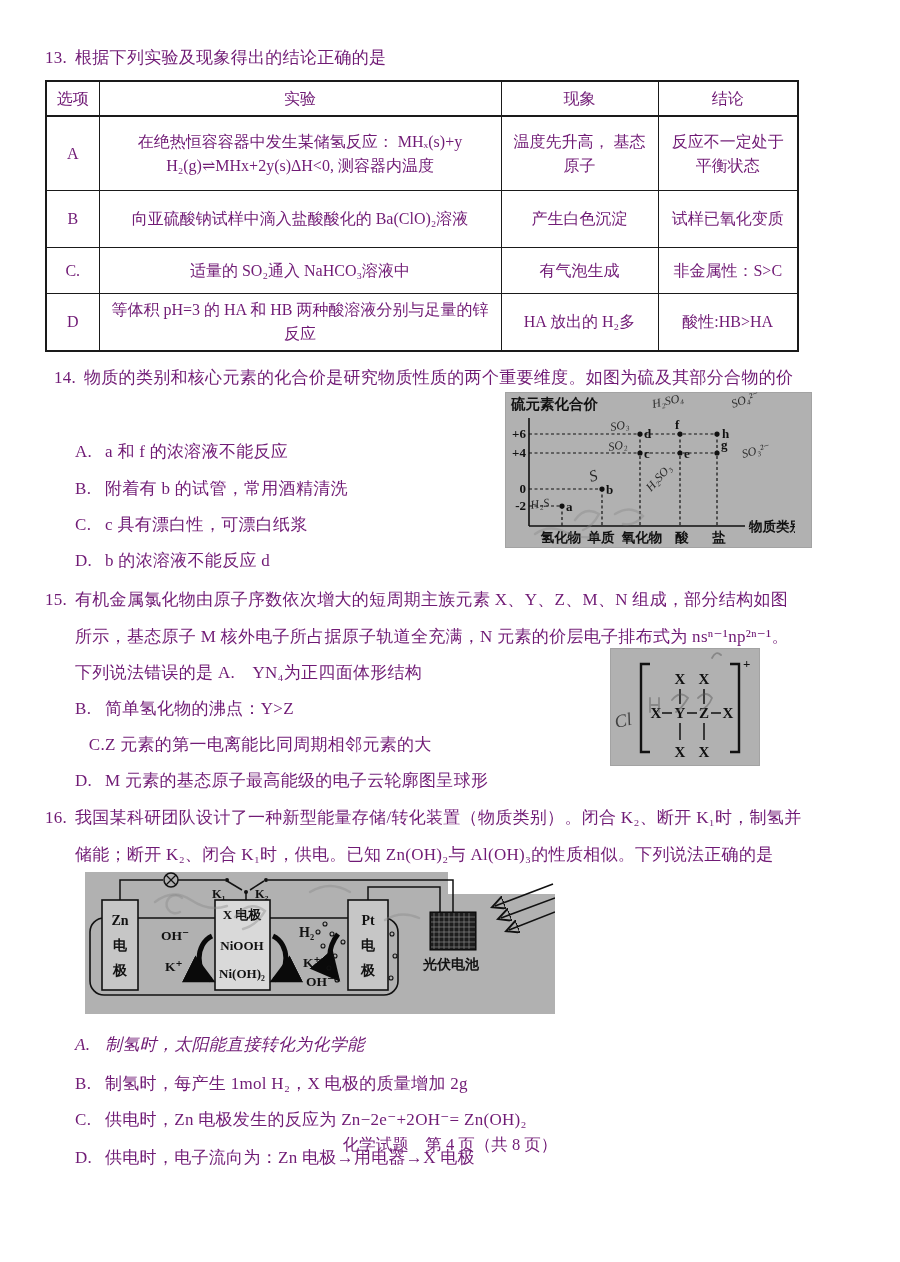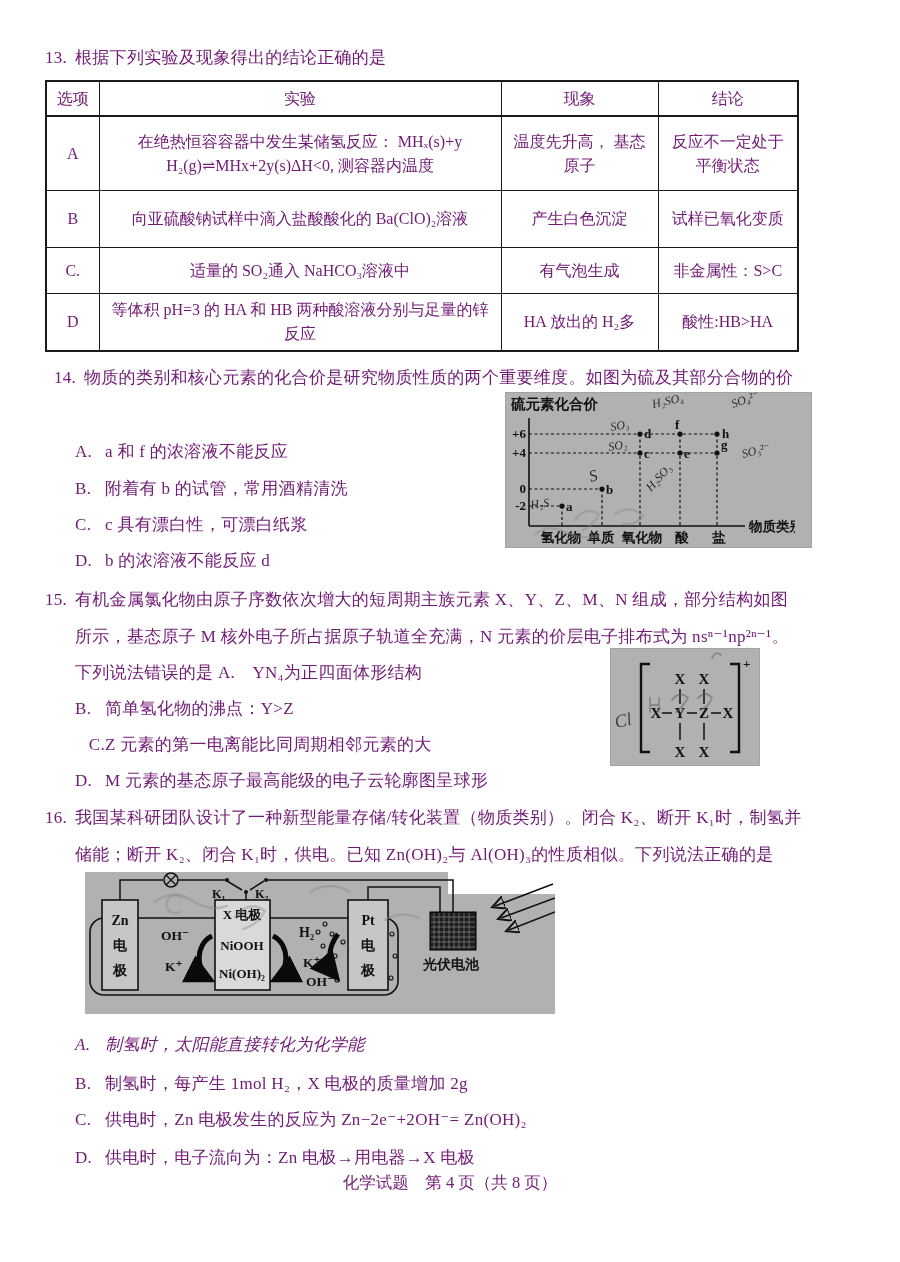--- a/index.html
+++ b/index.html
@@ -19,21 +19,21 @@
   .qtable tbody tr:nth-child(3) td { height:41px; }
   .qtable tbody tr:nth-child(4) td { height:52px; }
   .c { text-align:center; }
   .l { text-align:center; }
   
   .photo { position:absolute; background:#b1b1b1; box-shadow:0 0 0 1px #a3a3a3 inset; }
   svg text { font-family:"Liberation Serif","DejaVu Serif",serif; fill:#111; }
   svg .bold { font-weight:bold; }
   svg .hand { font-style:italic; fill:#2e2e2e; opacity:.85; }
   svg .scrawl { fill:none; stroke:#878787; stroke-width:2.4; opacity:.4; stroke-linecap:round; }
-  .footer { position:absolute; left:0; right:0; top:1172px; text-align:center; font-size:16.5px; }
+  .footer { position:absolute; left:0; right:0; top:1134px; text-align:center; font-size:16.5px; }
 </style>
 </head>
 <body>
 
 <div class="page">
 
   <div class="line" style="left:45px; top:46px;">
     <span class="qnum">13.</span><span>根据下列实验及现象得出的结论正确的是</span>
   </div>
 

